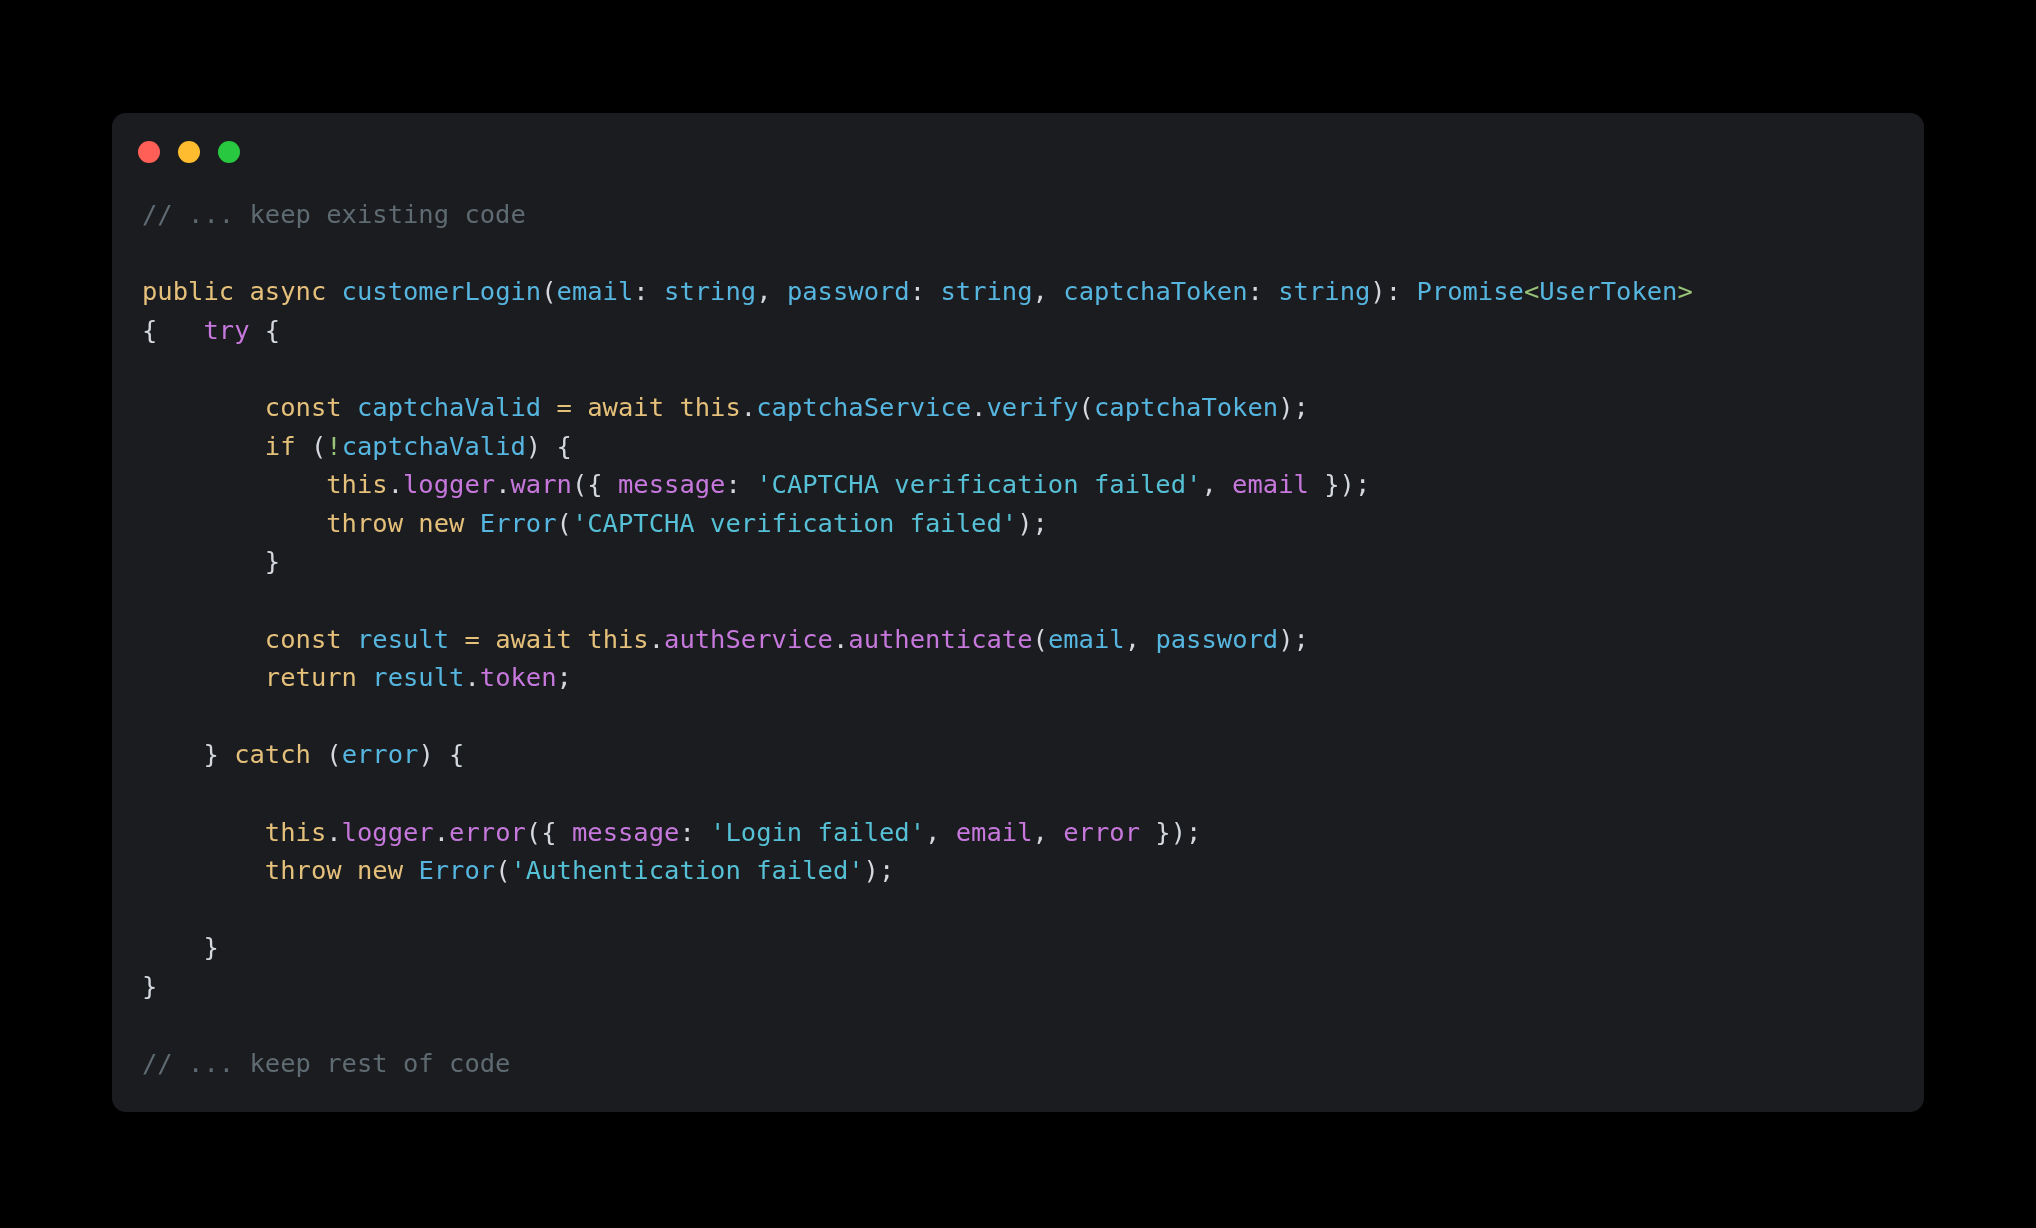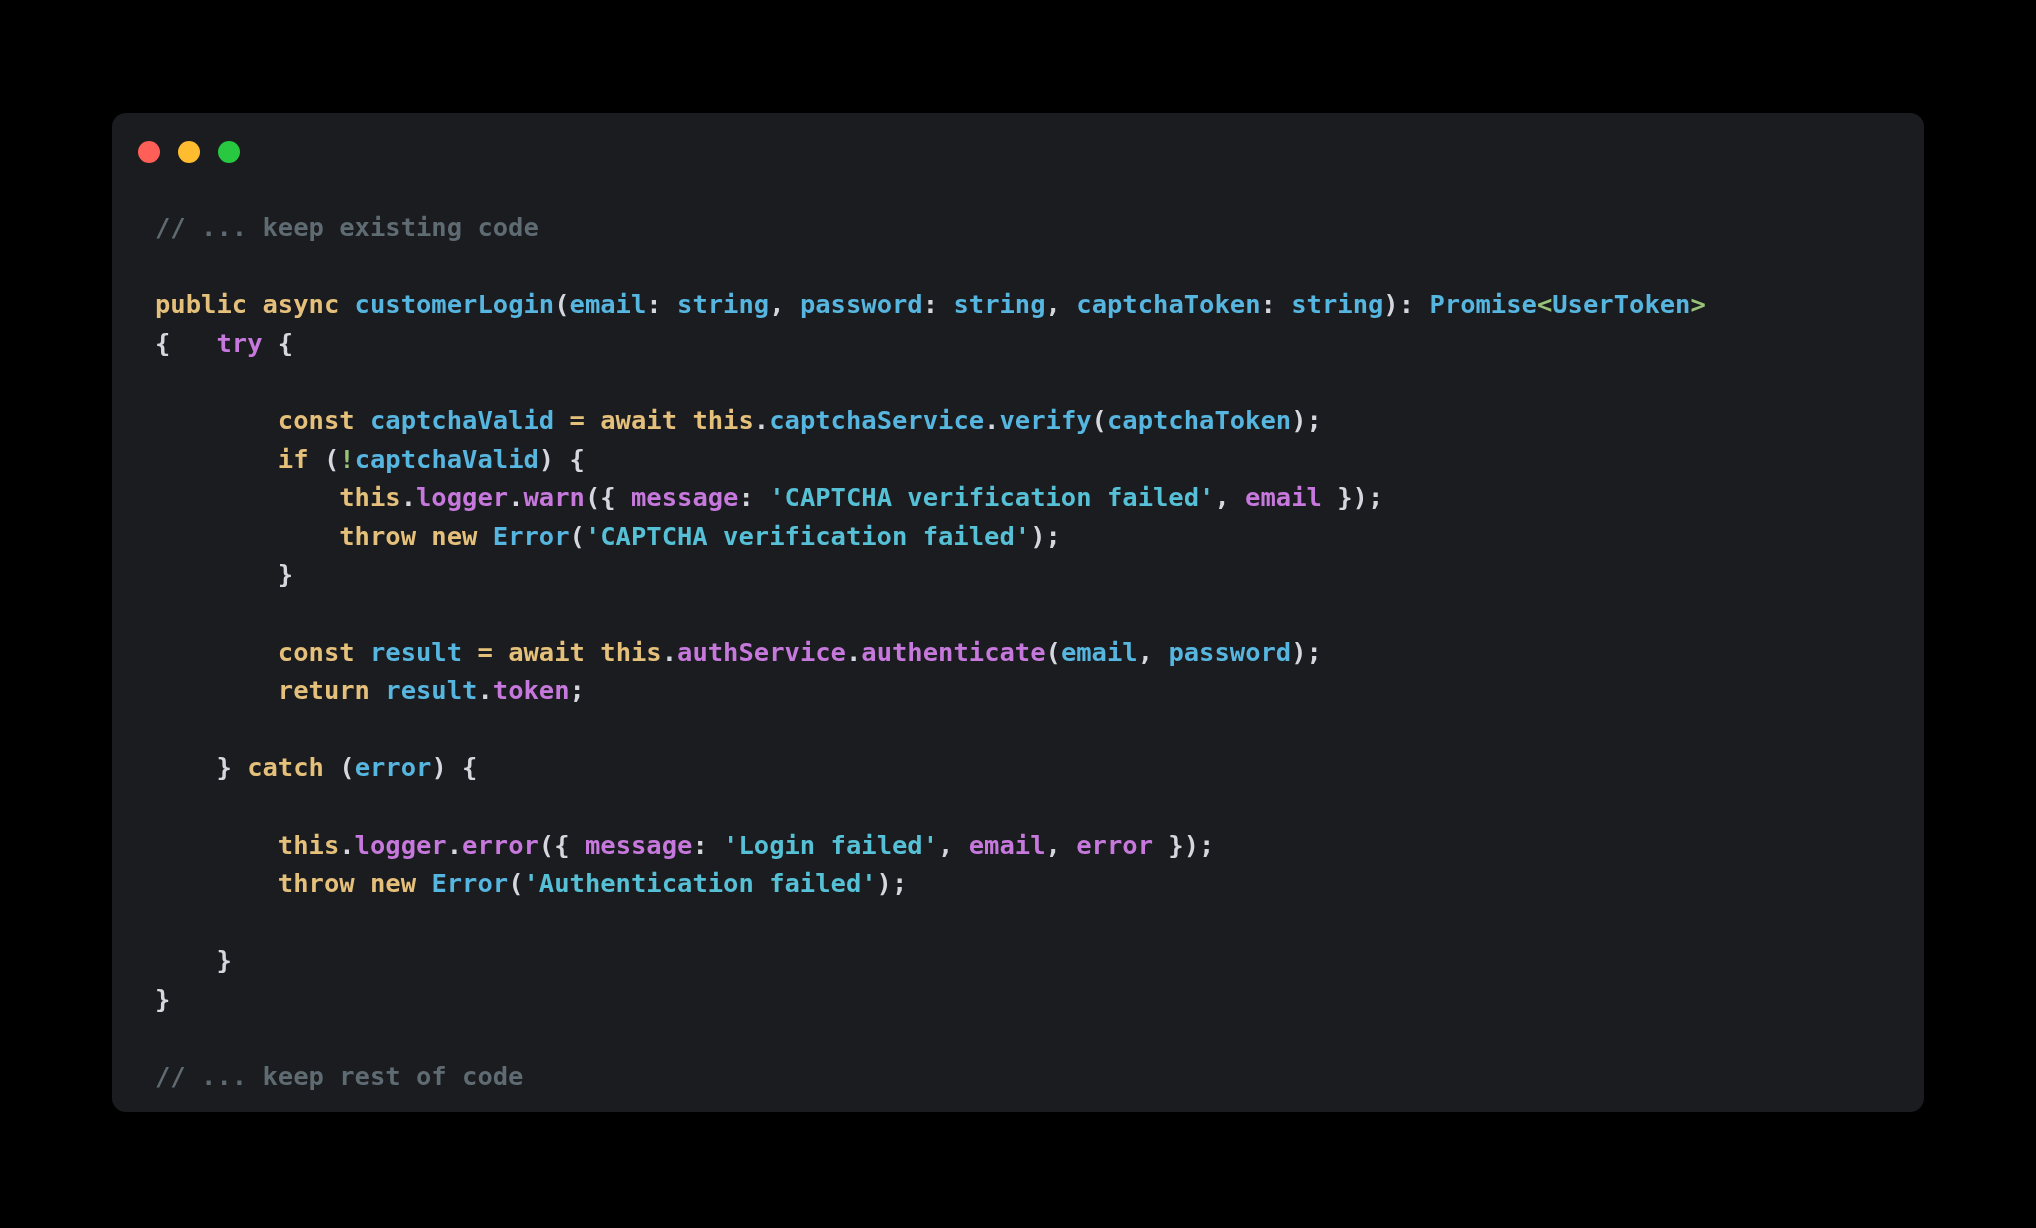--- a/index.html
+++ b/index.html
@@ -61,30 +61,29 @@
     position: absolute;
     left: 0;
     top: 78px;
     right: 0;
     bottom: 0;
     padding: 0 0 0 26px;
     box-sizing: border-box;
   }
 
   pre.code {
-    margin: 17px;
+    margin: 4px;
     padding: 0;
     font-family: "DejaVu Sans Mono", monospace;
     font-size: 25.5px;
     line-height: 38.6px;
     white-space: pre;
     color: #c8ccd4;
     letter-spacing: 0px;
     tab-size: 4;
-    font-weight: bold;
   }
 
   
   .tok-comment { color: #5f6b72; }
   .tok-keyword { color: #e5c07b; }
   .tok-control { color: #c678dd; }
   .tok-type    { color: #56b6e0; }
   .tok-ident   { color: #56b6e0; }
   .tok-prop    { color: #c678dd; }
   .tok-string  { color: #56c1d6; }

